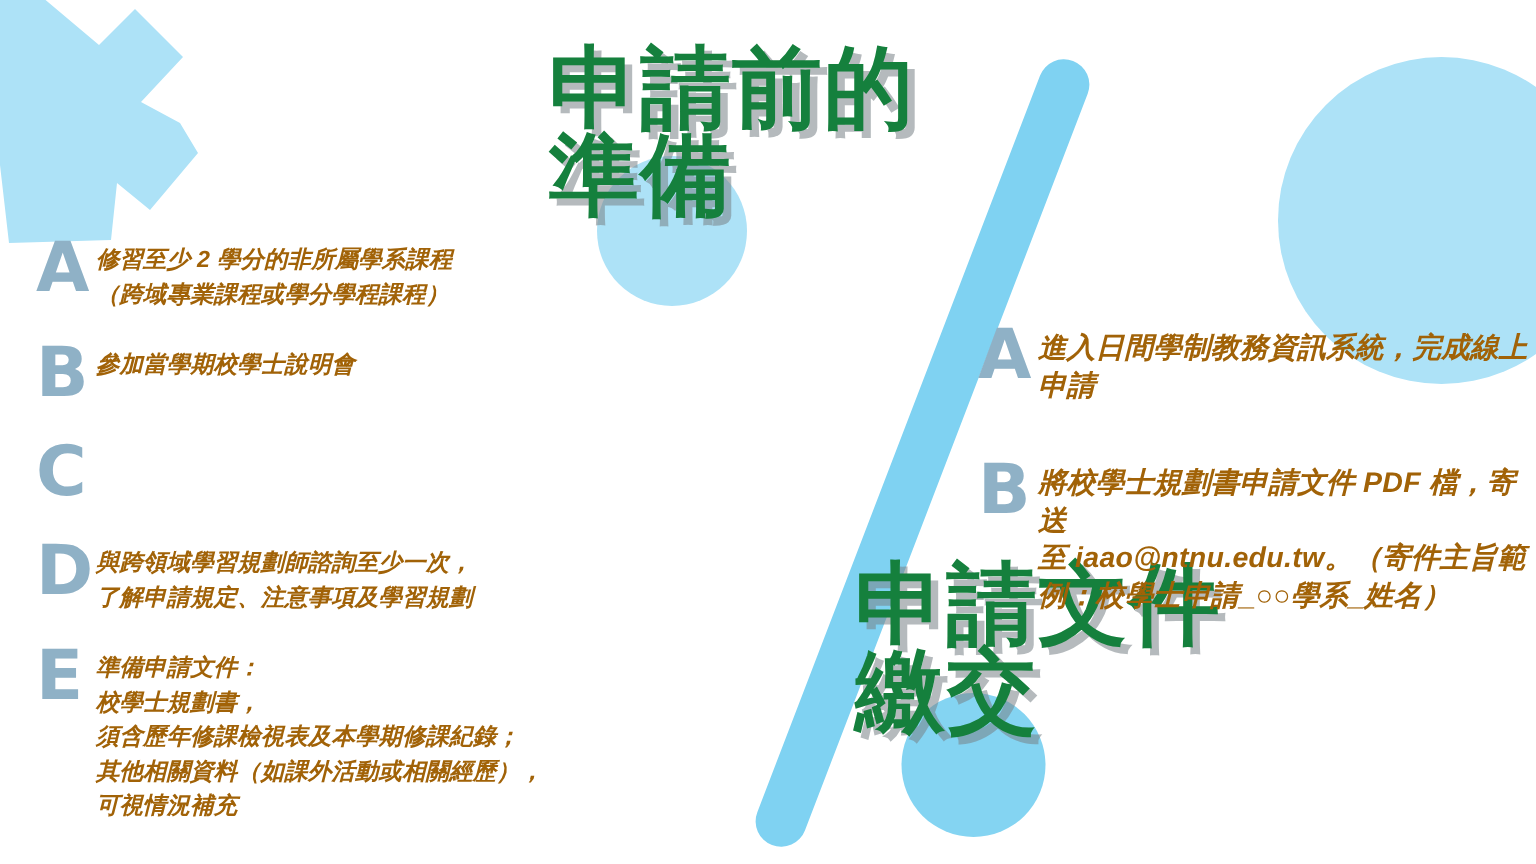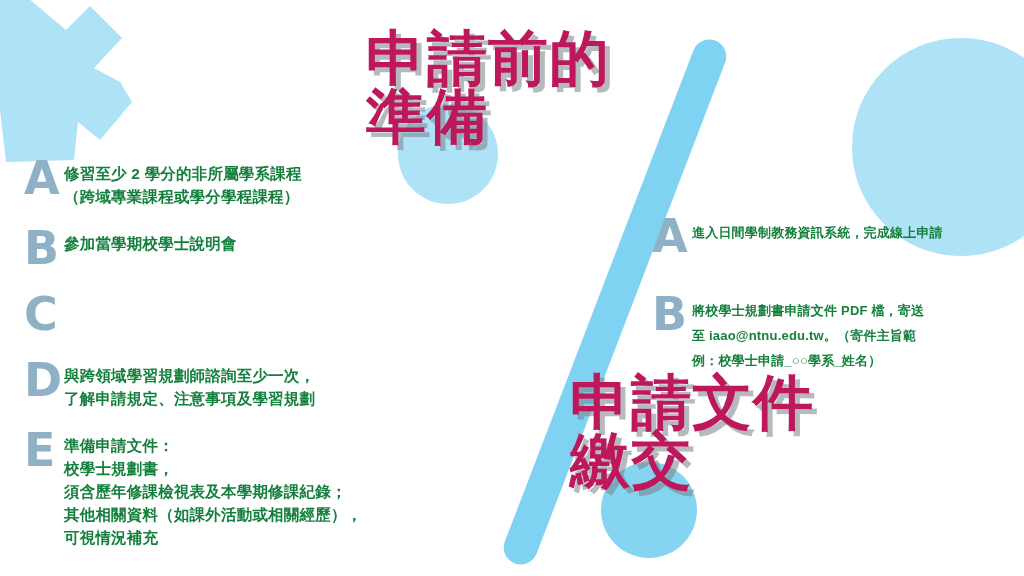--- a/index.html
+++ b/index.html
@@ -35,21 +35,21 @@
   #slash-divider{
     left:598px;top:22px;width:34px;height:560px;
     background:#7FD2F2;border-radius:17px;
     transform:rotate(21deg);
     transform-origin:50% 50%;
   }
 
   
   .big-title{
     position:absolute;
-    color:#be185d;
+    color:#15803d;
     font-weight:bold;
     font-size:60px;
     line-height:58px;
     letter-spacing:1px;
     text-shadow:5px 5px 0 rgba(120,130,135,0.55);
     white-space:pre;
     z-index:5;
   }
   #title-top{left:366px;top:30px;}
   #title-bottom{left:570px;top:374px;}
@@ -70,31 +70,32 @@
     color:#8FB1C6;
     font-weight:bold;
     font-size:46px;
     line-height:44px;
     text-align:left;
     font-family:"DejaVu Sans","Liberation Sans",sans-serif;
     letter-spacing:-1px;
   }
   .itext{
     flex:1 1 auto;
-    color:#15803d;
+    color:#a16207;
     font-weight:bold;
     font-size:15.5px;
     line-height:23px;
     padding-top:6px;
     white-space:pre-line;
     letter-spacing:0.2px;
+    font-style:italic;
   }
   #col-left .item.tight{margin-bottom:22px;}
   #col-right .item{margin-bottom:34px;}
-  #col-right .itext{font-size:13px;line-height:25px;}
+  #col-right .itext{font-size:19px;line-height:25px;}
 </style>
 </head>
 <body>
 
 <div class="slide">
 
   <svg class="deco" id="shape-topleft" viewBox="0 0 200 200" xmlns="http://www.w3.org/2000/svg">
     <path d="M30 -20 L58 8 L96 40 L120 16 L152 48 L124 78 L150 92 L162 112 L130 150 L108 132 L104 170 L36 172 L30 120 L8 132 L-16 96 L10 70 L-10 44 Z" fill="#ADE2F7"></path>
   </svg>
 

